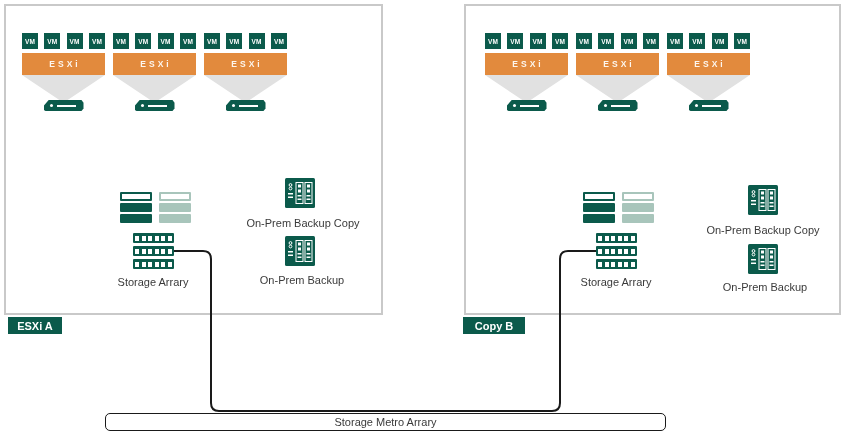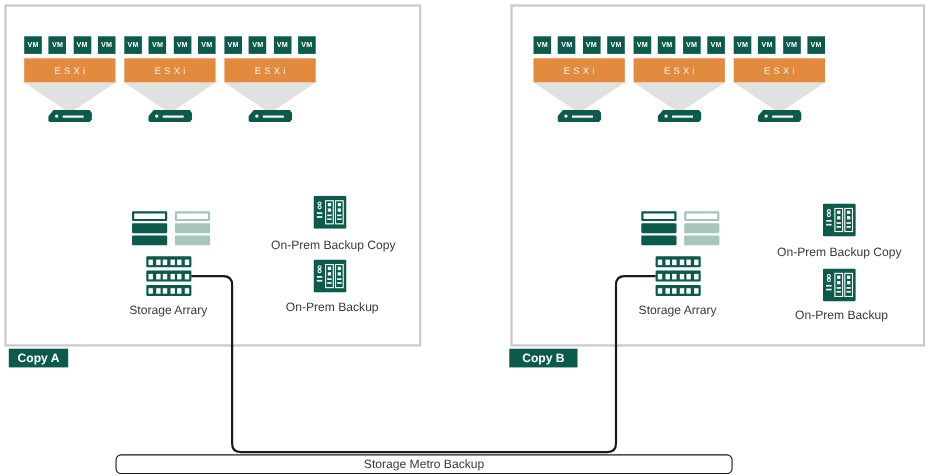--- a/index.html
+++ b/index.html
@@ -18,21 +18,21 @@
   
   .site-box{position:absolute;top:4px;height:311px;background:#fff;border:2px solid var(--site-border)}
   .site-a{left:4px;width:379px}
   .site-b{left:464px;width:377px}
 
   
   .host{position:absolute;width:83px;top:27px}
   .vm-row{display:flex;justify-content:space-between;height:16px;margin-bottom:4px}
   .vm{width:16px;height:16px;background:var(--dark-green);color:#fff;font-size:6.5px;font-weight:bold;
       display:flex;align-items:center;justify-content:center;letter-spacing:.2px}
-  .esxi{height:22px;background:var(--orange);color:#fdf6ee;font-size:8.5px;font-weight:normal;
+  .esxi{height:22px;background:var(--orange);color:#fdf6ee;font-size:8.5px;font-weight:bold;
         letter-spacing:3px;display:flex;align-items:center;justify-content:center;text-indent:3px}
   .funnel{height:25px;background:var(--funnel-gray);
           clip-path:polygon(0 0,100% 0,55% 100%,45% 100%)}
   .disk{width:40px;height:11px;margin:0 auto;position:relative;background:var(--dark-green);
         clip-path:polygon(0 55%,13% 0,95% 0,100% 25%,100% 78%,95% 100%,5% 100%,0 88%)}
   .disk .dot{position:absolute;left:6px;top:4px;width:3px;height:3px;border-radius:50%;background:#fff}
   .disk .line{position:absolute;left:13px;top:4.5px;width:19px;height:2px;background:#fff}
 
   
   .stack{position:absolute;width:32px;display:flex;flex-direction:column;gap:2px}
@@ -321,18 +321,18 @@
       <rect class="mark" x="3" y="15" width="5" height="1.5"></rect>
         <rect class="mark" x="3" y="18.5" width="5" height="1.5"></rect>
     </svg>
     <div class="diagram-label" style="left:299px;top:275px">On-Prem Backup</div>
   </div>
 
   <svg class="connector-svg" width="846" height="433" viewBox="0 0 846 433">
     <path d="M174 251 H203 Q211 251 211 259 V403 Q211 411 219 411 H552 Q560 411 560 403 V259 Q560 251 568 251 H596" fill="none" style="stroke:var(--line-black,#1a1a1a);stroke-width:2"></path>
   </svg>
 
-  <div class="banner banner-metro">Storage Metro Backup</div>
-
-  <div class="site-badge badge-a">Copy A</div>
+  <div class="banner banner-metro">Storage Metro Arrary</div>
+
+  <div class="site-badge badge-a">ESXi A</div>
   <div class="site-badge badge-b">Copy B</div>
 
 </div>
 
 </body></html>

